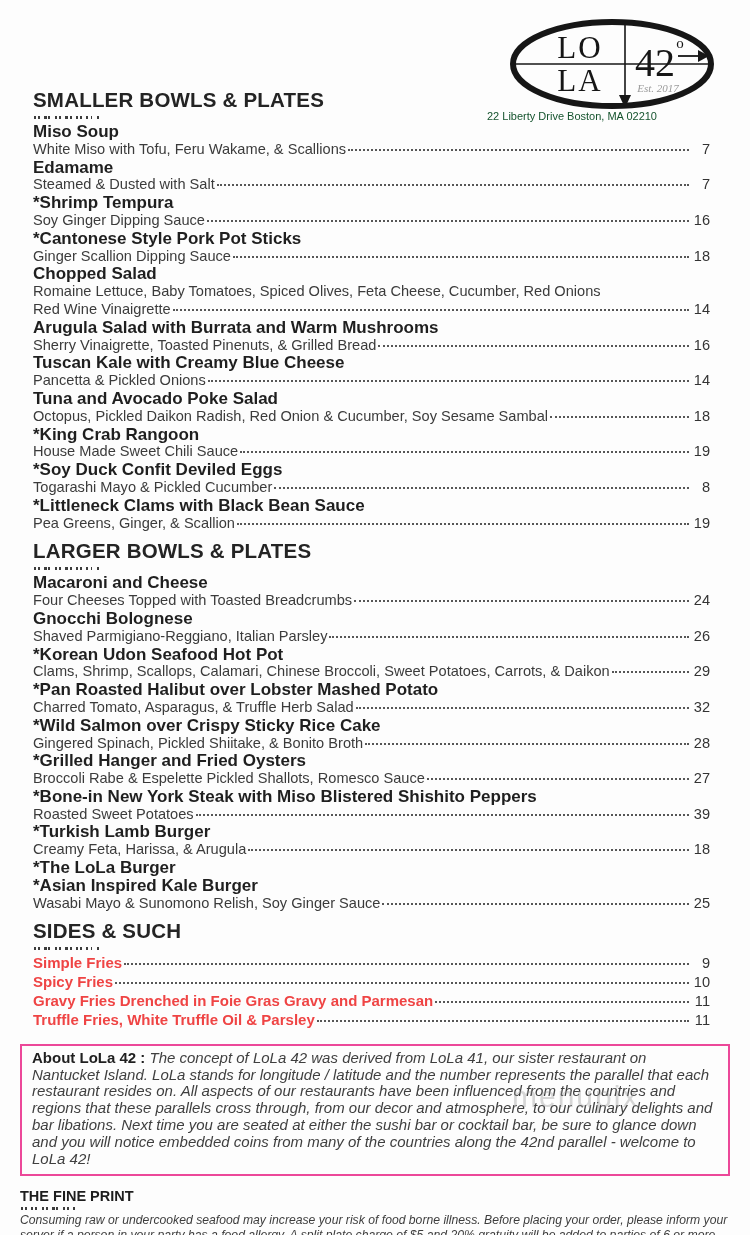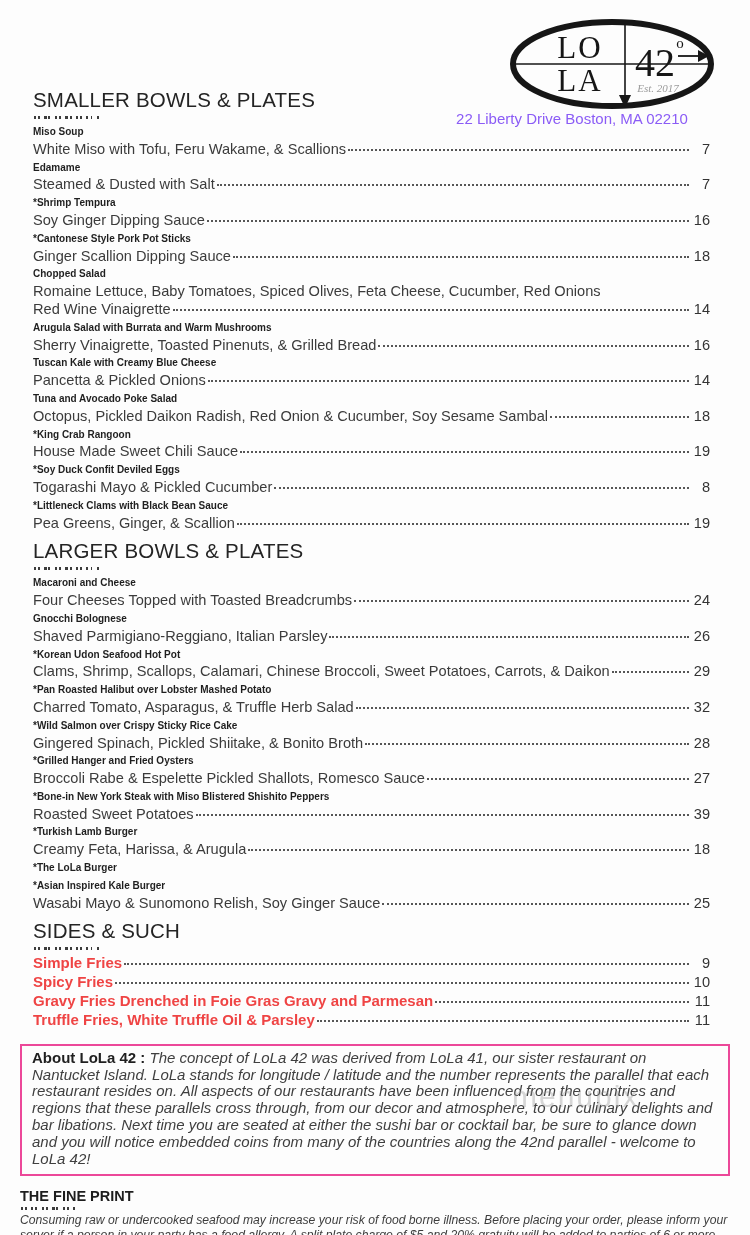--- a/index.html
+++ b/index.html
@@ -5,34 +5,34 @@
   html,body { margin:0; padding:0; background:#ffffff; }
   .page {
     position:relative; width:750px; height:1235px; margin:0 auto;
     background:#fdfdfd; overflow:hidden;
     font-family:"Liberation Sans", sans-serif; color:#2e2e2e;
   }
   
   .logo { position:absolute; top:18px; right:30px; width:212px; height:96px; }
   .address {
     position:absolute; top:110px; right:28px; width:300px;
-    text-align:center; font-size:15px; color:#8b5cf6;
+    text-align:center; font-size:11px; color:#14532d;
   }
   
   .content { padding-top:88px; }
   .menu-sections { padding:0 40px 0 33px; }
   .menu-section + .menu-section { margin-top:7px; }
   .section-title {
-    margin:0; font-size:20.5px; font-weight:normal; letter-spacing:0.2px; color:#242424;
+    margin:0; font-size:20.5px; font-weight:bold; letter-spacing:0.2px; color:#242424;
   }
   .dotted-rule {
     width:66px; height:3px; margin:4px 0 4px 1px;
     background-image:repeating-linear-gradient(90deg,#3c3c3c 0 2px,transparent 2px 4px,#3c3c3c 4px 6px,transparent 6px 10.5px);
   }
-  .item-name { font-weight:bold; font-size:10px; line-height:17.8px; color:#1f1f1f; }
+  .item-name { font-weight:bold; font-size:17px; line-height:17.8px; color:#1f1f1f; }
   .row { display:flex; align-items:baseline; font-size:14.6px; line-height:17.8px; color:#3b3b3b;justify-content:space-between; }
   .desc-only { font-size:14.6px; line-height:17.8px; color:#3b3b3b; }
   .dot-leader {
     flex:1 1 auto; margin:0 3px 0 2px; border-bottom:2px dotted #565656;
     position:relative; top:-3px; min-width:12px;
   }
   .item-price { min-width:18px; text-align:right; color:#333; white-space:nowrap; }
   .side-name { font-weight:bold; font-size:15px; color:#ef4444; }
   
   .about-box {

